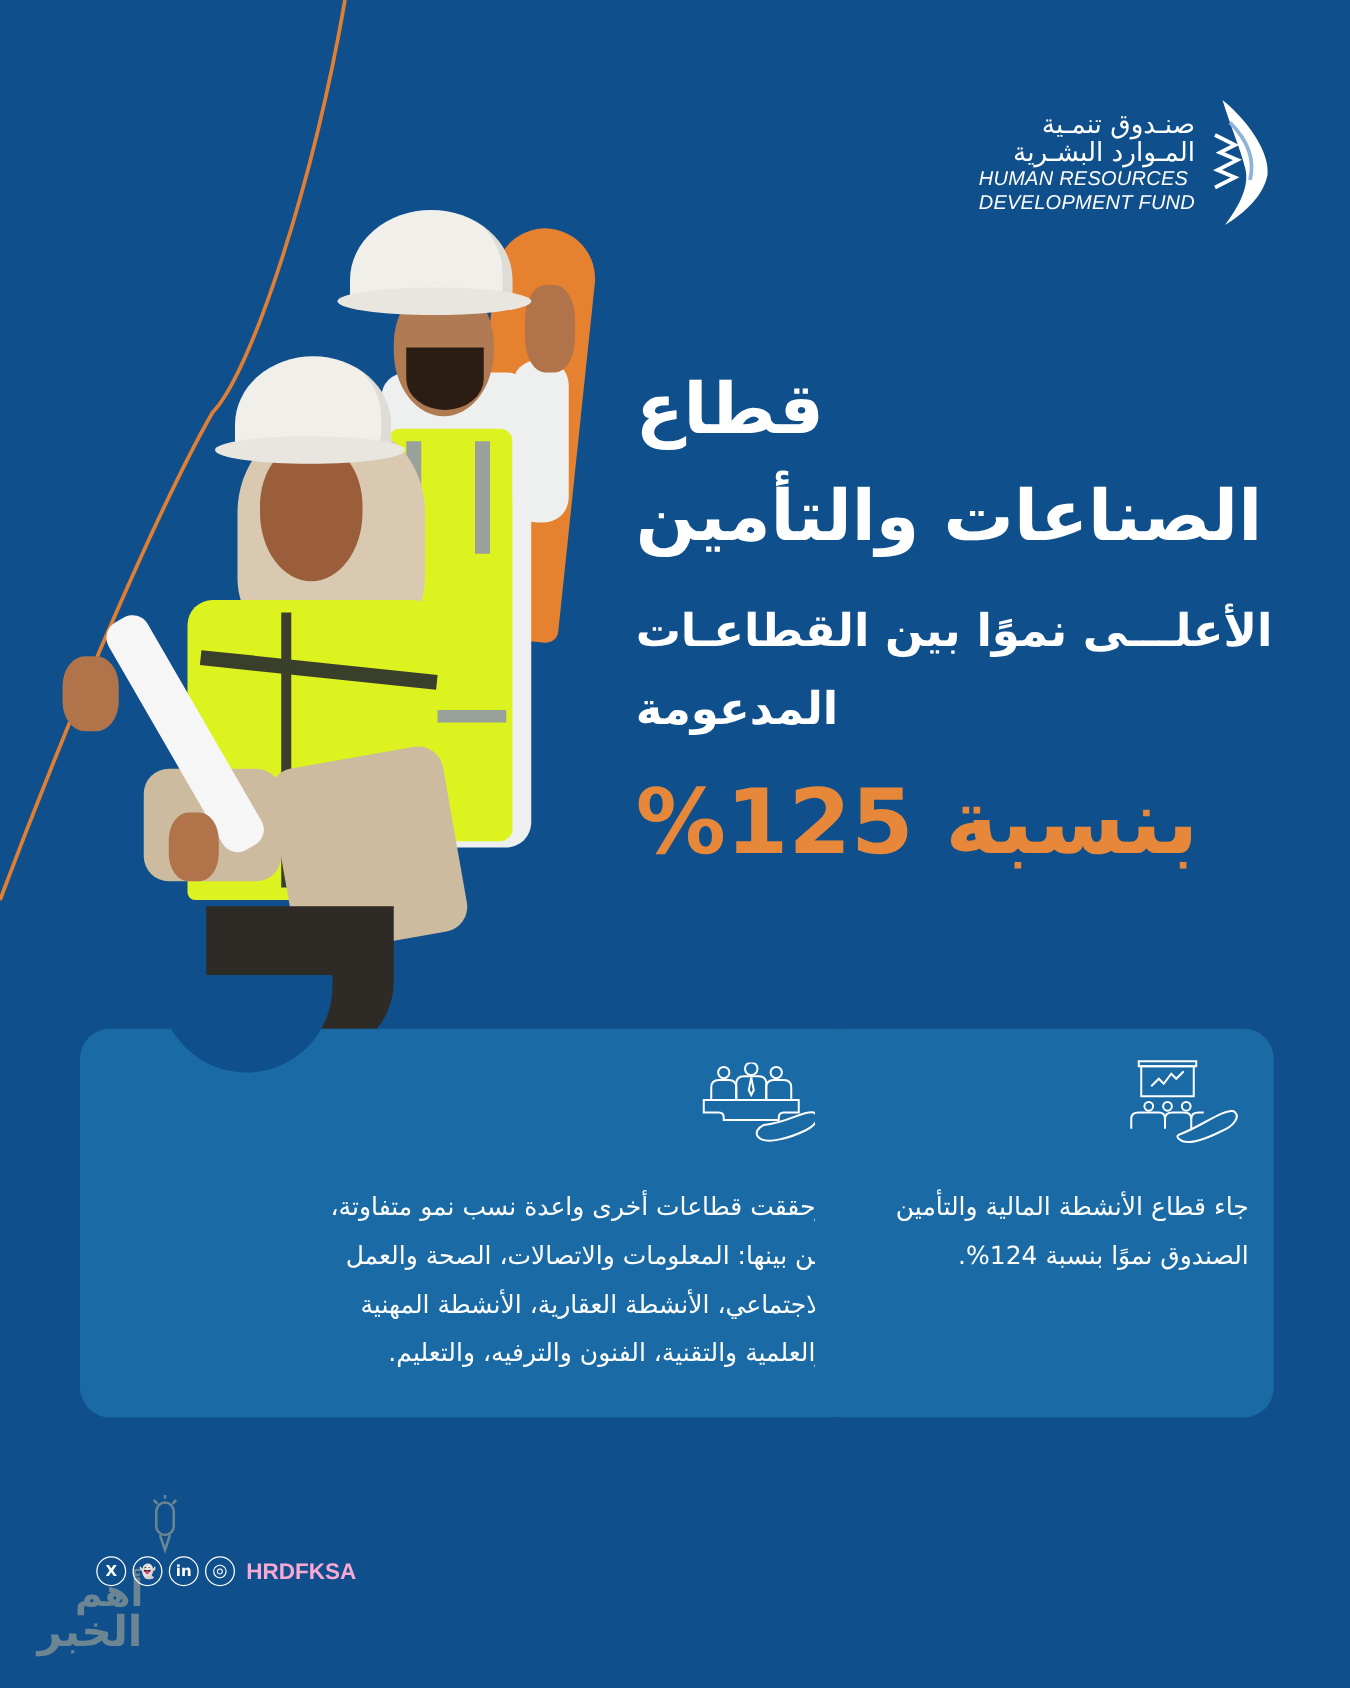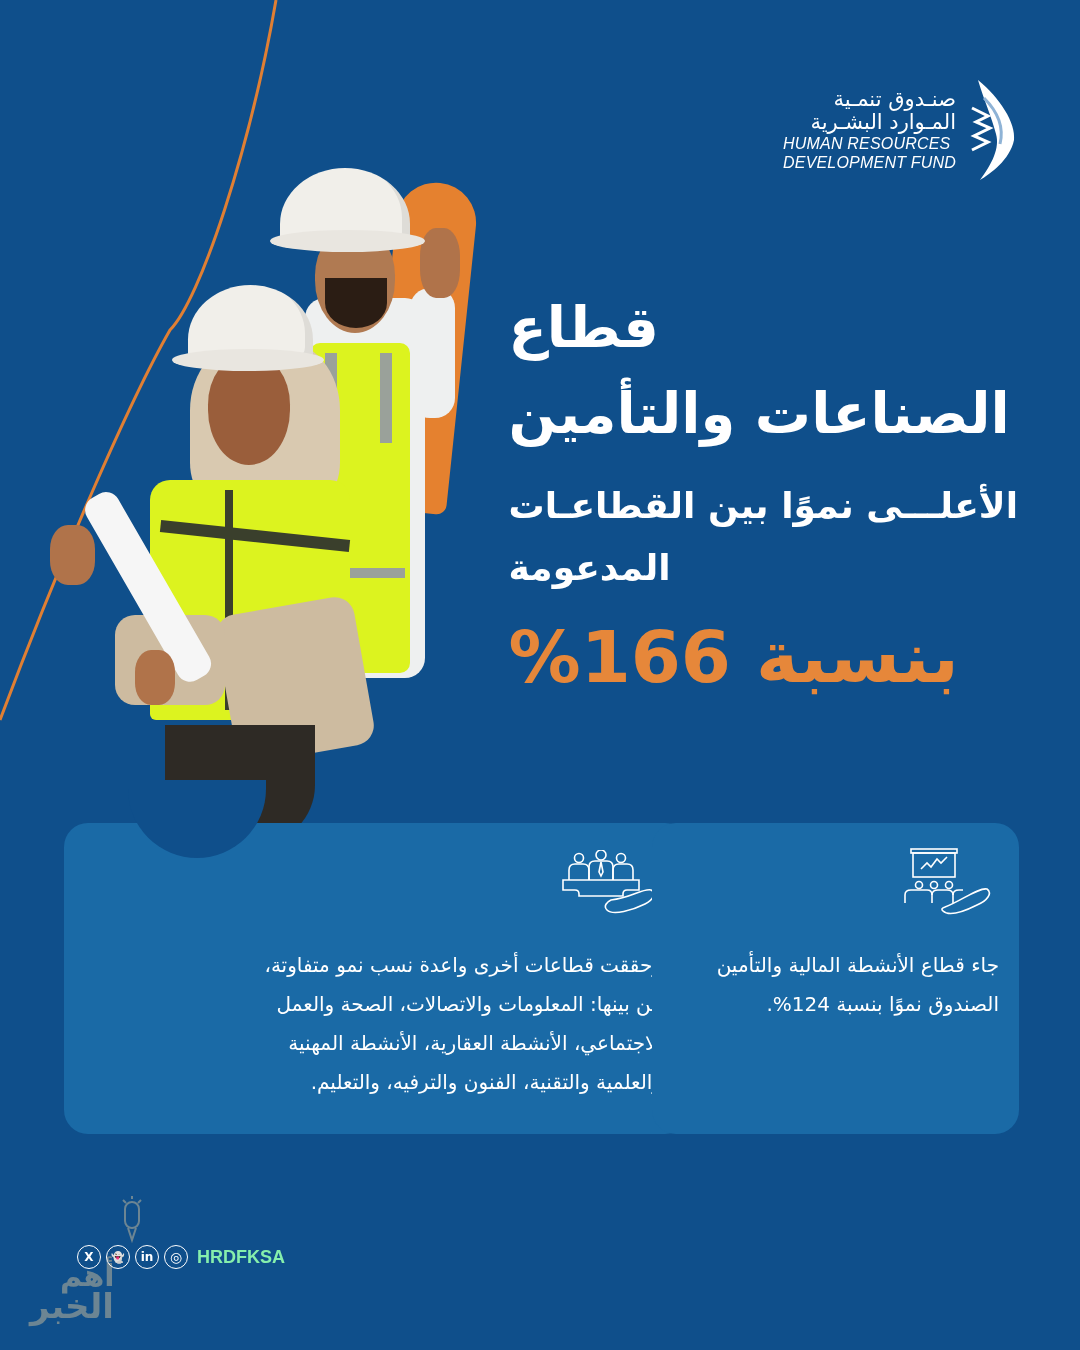--- a/index.html
+++ b/index.html
@@ -71,21 +71,21 @@
     background: #0f4f8b; border-radius: 0 0 70px 70px;
   }
 
   
   .social { position: absolute; left: 77px; top: 1245px; display: flex; align-items: center; gap: 5px; }
   .soc-btn {
     width: 24px; height: 24px; border-radius: 50%; border: 1.5px solid #fff;
     display: flex; align-items: center; justify-content: center;
     font-family: "DejaVu Sans", sans-serif; font-size: 12px; font-weight: bold; color: #fff;
   }
-  .handle { font-family: "Liberation Sans", sans-serif; font-size: 18px; font-weight: bold; color: #86efac; margin-left: 4px; }
+  .handle { font-family: "Liberation Sans", sans-serif; font-size: 18px; font-weight: bold; color: #f9a8d4; margin-left: 4px; }
 
   
   .watermark { position: absolute; left: 30px; top: 1196px; width: 110px; height: 130px; opacity: 0.55; }
   .wm-text { position: absolute; direction: rtl; font-weight: bold; color: #b8b29a; }
 </style>
 </head>
 <body>
 
 <div class="canvas">
 
@@ -139,21 +139,21 @@
       <path d="M2 30 L 18 38 L 6 44 L 20 50 L 4 58 L 18 64 L 2 72" fill="none" stroke="#ffffff" stroke-width="3"></path>
       <path d="M14 20 C 28 34, 34 50, 30 66" fill="none" stroke="#8fb3d6" stroke-width="3"></path>
     </svg>
   </div>
 
   <div class="headline">
     <div class="h1">قطاع</div>
     <div class="h1">الصناعات والتأمين</div>
     <div class="sub">الأعلـــى نموًا بين القطاعـات</div>
     <div class="sub" style="margin-top:0">المدعومة</div>
-    <div class="pct">بنسبة 166%</div>
+    <div class="pct">بنسبة 125%</div>
   </div>
 
   <div class="card card-left">
     <svg class="card-icon" style="right:32px; top:27px;" width="96" height="66" viewBox="0 0 96 66">
       <g fill="none" stroke="#ffffff" stroke-width="1.6">
         <circle cx="18" cy="8" r="4.5"></circle>
           <circle cx="40" cy="5" r="5"></circle>
           <circle cx="60" cy="8" r="4.5"></circle>
         <path d="M8 30 V20 Q8 14 14 14 H22 Q28 14 28 20 V30"></path>
         <path d="M28 30 V17 Q28 11 34 11 H46 Q52 11 52 17 V30"></path>

